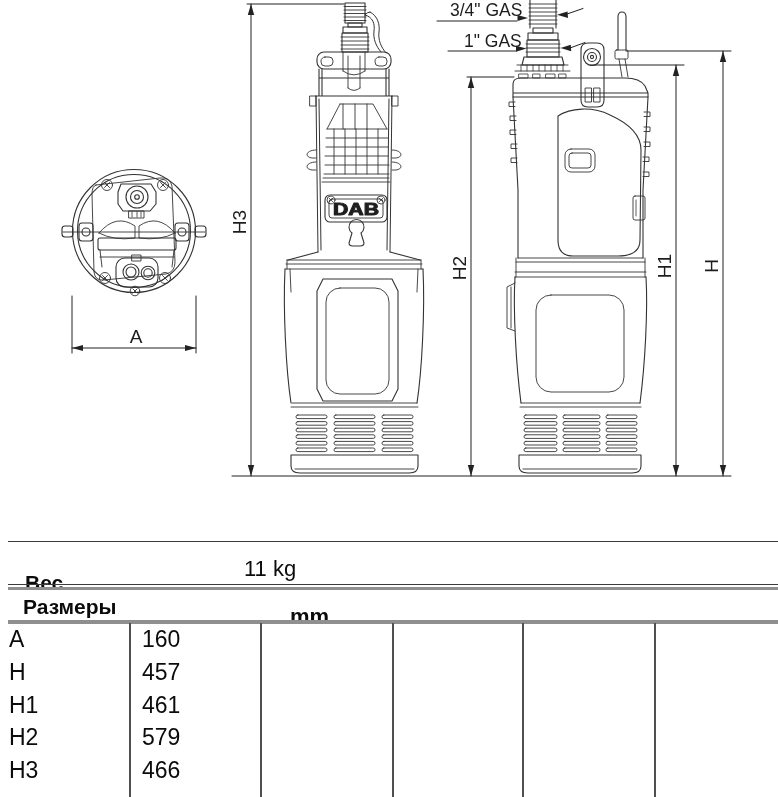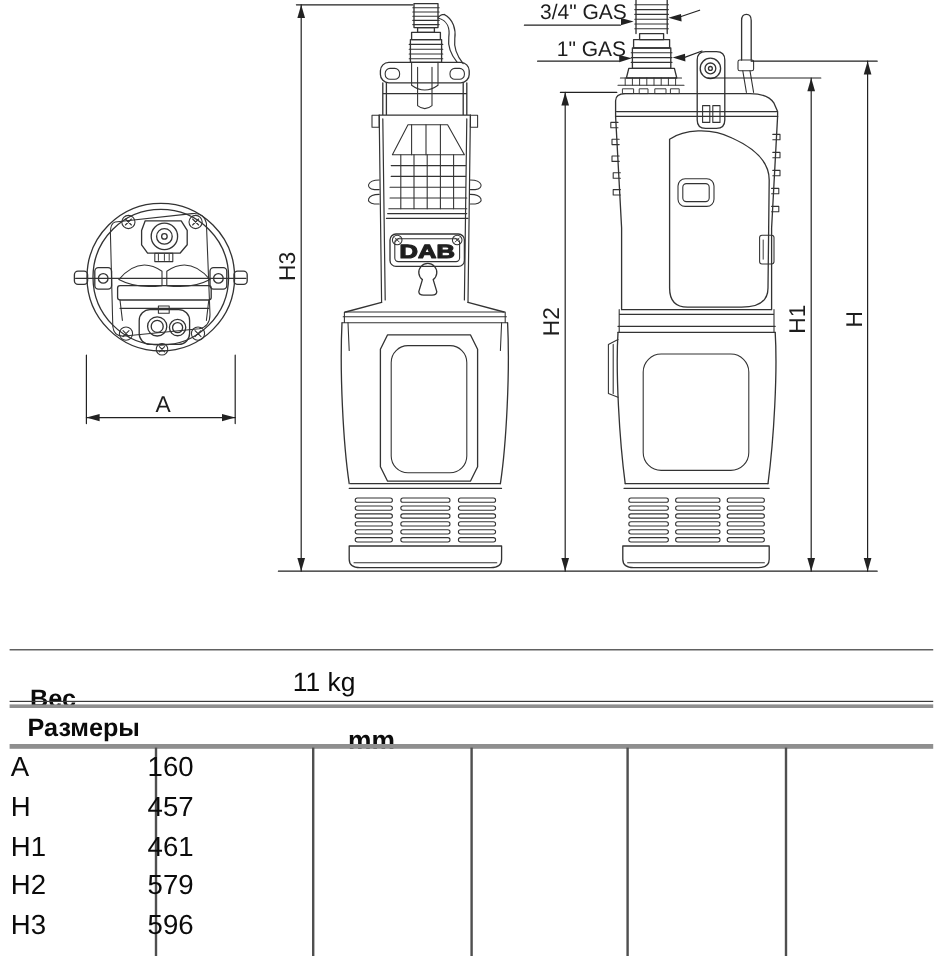--- a/index.html
+++ b/index.html
@@ -9,21 +9,21 @@
   .rule{position:absolute;left:8px;width:770px;}
   .rule-thin{height:1px;background:#3b3b3b;}
   .rule-thick{height:3px;background:#8f8f8f;}
   .hdr-label{position:absolute;font-weight:bold;font-size:21px;line-height:1;white-space:pre;}
   .hdr-value{position:absolute;font-size:22px;line-height:1;white-space:pre;}
   .hdr-value-bold{font-weight:bold;}
   .dim-table{position:absolute;left:0;top:623px;width:778px;height:174px;}
   .vline{position:absolute;top:0;height:174px;width:2px;background:#4f4f4f;}
   .trow{position:absolute;left:0;width:778px;height:33px;font-size:23px;line-height:33px;}
   .tname{position:absolute;left:9px;top:0;}
-  .tval{position:absolute;left:123px;top:0;}
+  .tval{position:absolute;left:142px;top:0;}
 </style>
 </head>
 <body>
 
 <div class="stage">
 
   <svg width="778" height="535" viewBox="0 0 778 535" style="position:absolute;left:0;top:0;" fill="none" stroke="#333" stroke-width="1.1" stroke-linecap="round" stroke-linejoin="round">
 
     <g>
       <circle cx="134" cy="231" r="61.5"></circle>
@@ -319,17 +319,17 @@
     <div class="trow" style="top:65.6px;">
       <span class="tname">H1</span>
       <span class="tval">461</span>
     </div>
     <div class="trow" style="top:98.4px;">
       <span class="tname">H2</span>
       <span class="tval">579</span>
     </div>
     <div class="trow" style="top:131.2px;">
       <span class="tname">H3</span>
-      <span class="tval">596</span>
+      <span class="tval">466</span>
     </div>
   </div>
 
 </div>
 
 </body></html>

